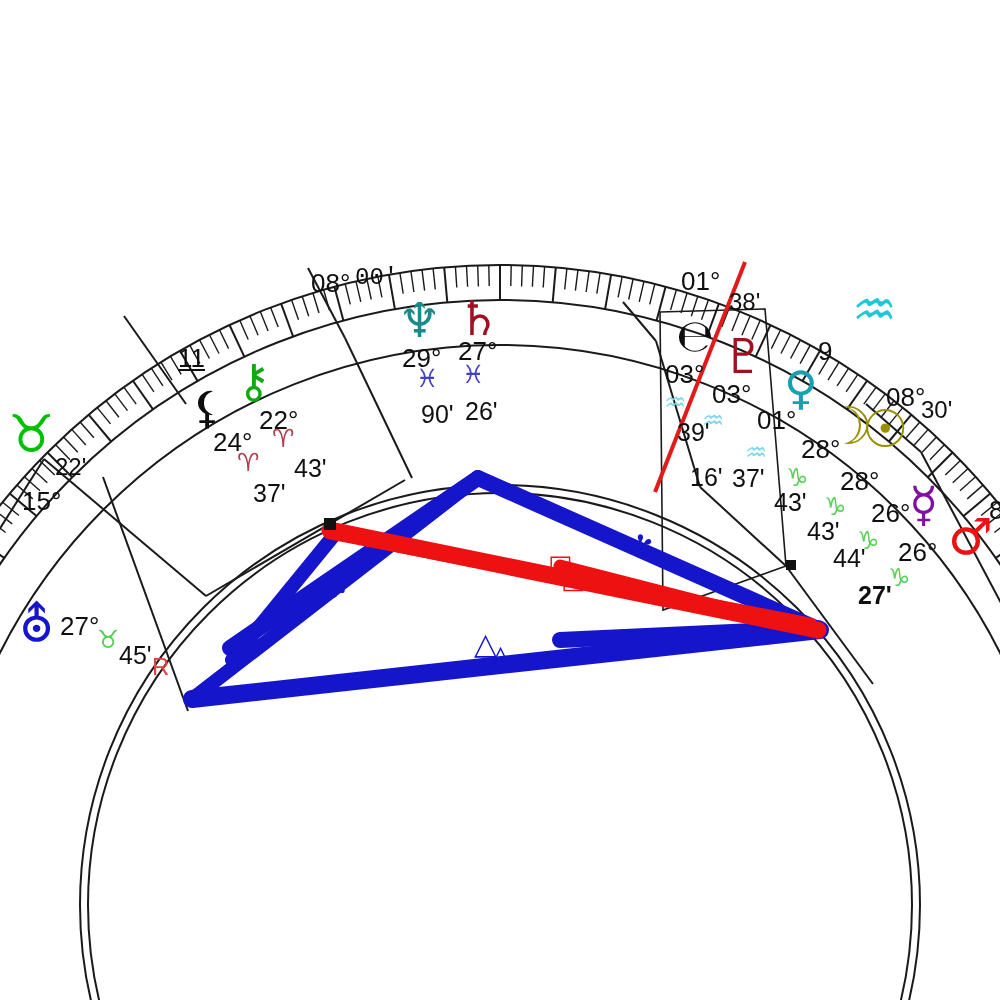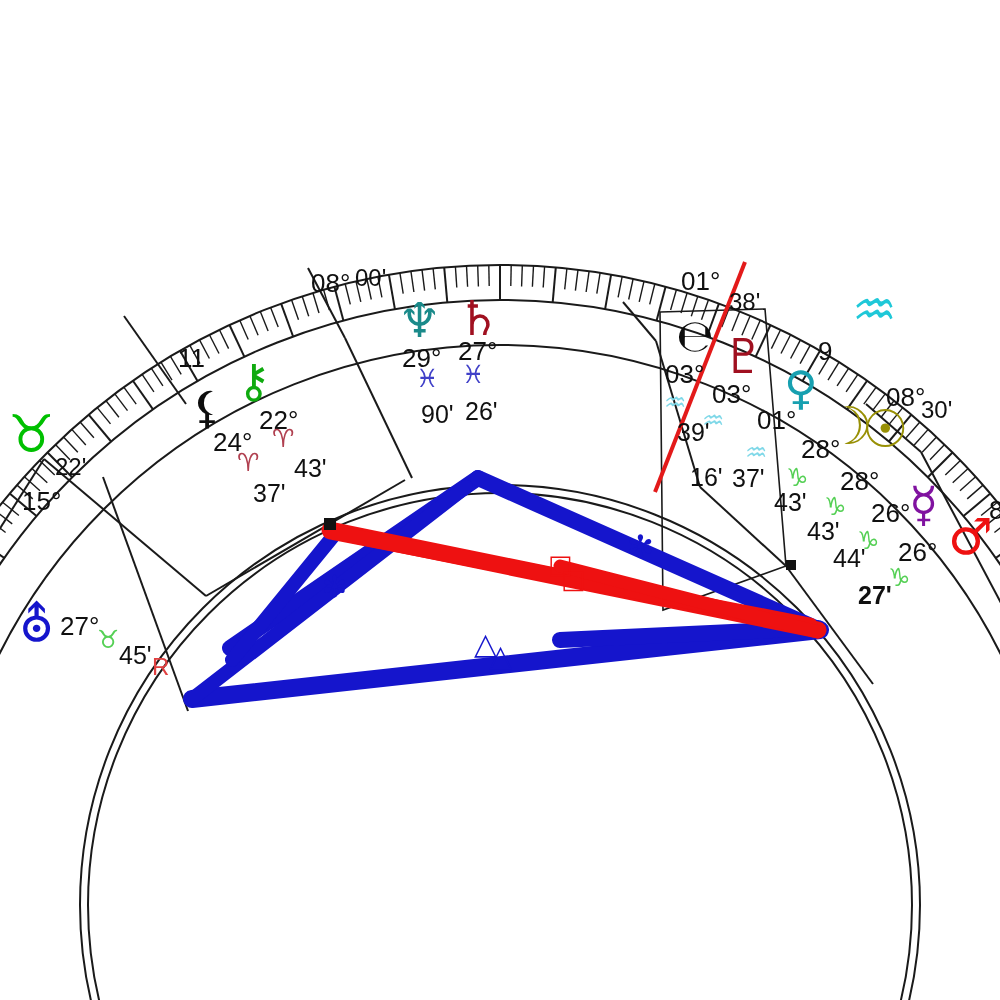--- a/index.html
+++ b/index.html
@@ -240,31 +240,31 @@
       </g>
 
       <g stroke="none" fill="#111">
         <rect x="324" y="518" width="12" height="12"></rect>
         <rect x="786" y="560" width="10" height="10"></rect>
       </g>
     </g>
   </svg>
 
   <div id="house-layer">
-      <div class="lbl num" style="left: 178px; top: 345px; font-size: 26px;">11</div>
+      <div class="lbl num" style="left: 178px; top: 345px; font-size: 26px; text-decoration: underline;">11</div>
       <div class="lbl num" style="left: 818px; top: 338px; font-size: 26px;">9</div>
       <div class="lbl num" style="left: 989px; top: 497px; font-size: 26px;">8</div>
     </div>
 
   <div id="cusp-layer">
       <div class="lbl glyph" style="left: 8px; top: 408px; font-size: 52px; color: rgb(0, 192, 0);">♉</div>
       <div class="lbl num" style="left: 22px; top: 488px; font-size: 26px; text-align: right;">15°</div>
       <div class="lbl num" style="left: 55px; top: 455px; font-size: 24px;">22'</div>
       <div class="lbl num" style="left: 311px; top: 270px; font-size: 26px;">08°</div>
-      <div class="lbl num" style="left: 355px; top: 266px; font-size: 24px;">00'</div>
+      <div class="lbl num" style="left: 355px; top: 266px; font-size: 24px; font-family: Liberation Mono, monospace;">00'</div>
       <div class="lbl num" style="left: 681px; top: 268px; font-size: 26px;">01°</div>
       <div class="lbl num" style="left: 729px; top: 290px; font-size: 24px;">38'</div>
       <div class="lbl glyph" style="left: 852px; top: 285px; font-size: 50px; color: rgb(31, 200, 216);">♒</div>
       <div class="lbl num" style="left: 886px; top: 384px; font-size: 26px;">08°</div>
       <div class="lbl num" style="left: 921px; top: 398px; font-size: 24px;">30'</div>
     </div>
 
   <div id="planet-layer">
       <div class="lbl glyph" style="left: 191px; top: 386px; font-size: 44px; color: rgb(13, 13, 13);">⚸</div>
       <div class="lbl num" style="left: 213px; top: 429px; font-size: 26px;">24°</div>

